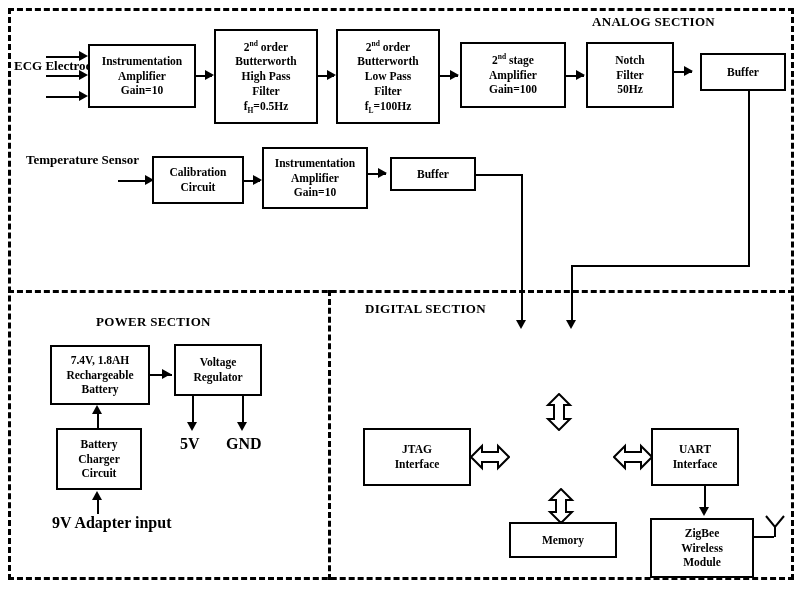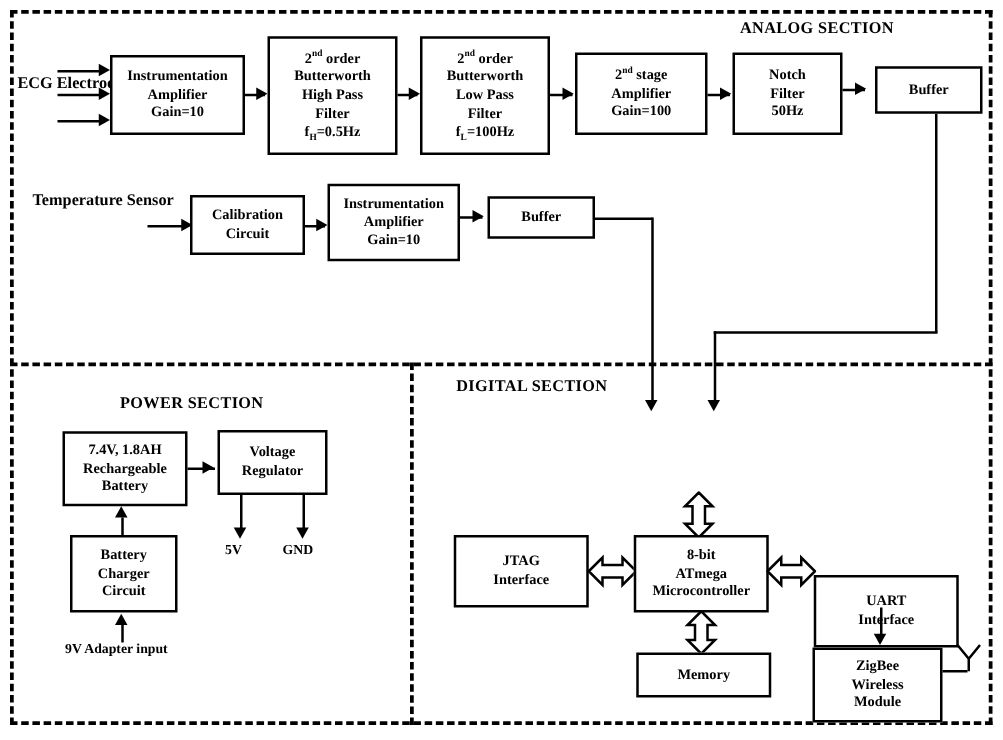--- a/index.html
+++ b/index.html
@@ -60,21 +60,21 @@
   
   .lbl{
     position:absolute;
     font-weight:bold;
     font-size:13px;
     color:#000;
     line-height:1.25;
     white-space:nowrap;
     text-align:center;
   }
-  .lbl.sm{font-size:11px;}
+  .lbl.sm{font-size:16px;}
   
   .hline{position:absolute;height:0;border-top:2px solid #000;}
   .vline{position:absolute;width:0;border-left:2px solid #000;}
   
   .ah{position:absolute;width:0;height:0;}
   .ah.right{border-top:5px solid transparent;border-bottom:5px solid transparent;border-left:9px solid #000;}
   .ah.down{border-left:5px solid transparent;border-right:5px solid transparent;border-top:9px solid #000;}
   .ah.up{border-left:5px solid transparent;border-right:5px solid transparent;border-bottom:9px solid #000;}
   
   .bus{position:absolute;}
@@ -250,33 +250,28 @@
     <span class="ln">JTAG</span>
     <span class="ln">Interface</span>
   </div>
 
   <div class="bus" style="left:470px;top:443px;">
     <svg width="40" height="28" viewBox="0 0 40 28">
       <polygon points="1,14 12,3 12,9 28,9 28,3 39,14 28,25 28,19 12,19 12,25" fill="#ffffff" stroke="#000000" stroke-width="2" stroke-linejoin="miter"></polygon>
     </svg>
   </div>
 
-  <div class="blk" style="left:507px;top:428px;width:108px;height:62px;">
-    <span class="ln">8-bit</span>
-    <span class="ln">ATmega</span>
-    <span class="ln">Microcontroller</span>
-  </div>
 
   <div class="bus" style="left:613px;top:443px;">
     <svg width="40" height="28" viewBox="0 0 40 28">
       <polygon points="1,14 12,3 12,9 28,9 28,3 39,14 28,25 28,19 12,19 12,25" fill="#ffffff" stroke="#000000" stroke-width="2" stroke-linejoin="miter"></polygon>
     </svg>
   </div>
 
-  <div class="blk" style="left:651px;top:428px;width:116px;height:58px;margin-top:32px;">
+  <div class="blk" style="left:651px;top:428px;width:88px;height:58px;">
     <span class="ln">UART</span>
     <span class="ln">Interface</span>
   </div>
 
   <div class="bus" style="left:547px;top:488px;">
     <svg width="28" height="36" viewBox="0 0 28 36">
       <polygon points="14,1 25,12 19,12 19,24 25,24 14,35 3,24 9,24 9,12 3,12" fill="#ffffff" stroke="#000000" stroke-width="2" stroke-linejoin="miter"></polygon>
     </svg>
   </div>
 

